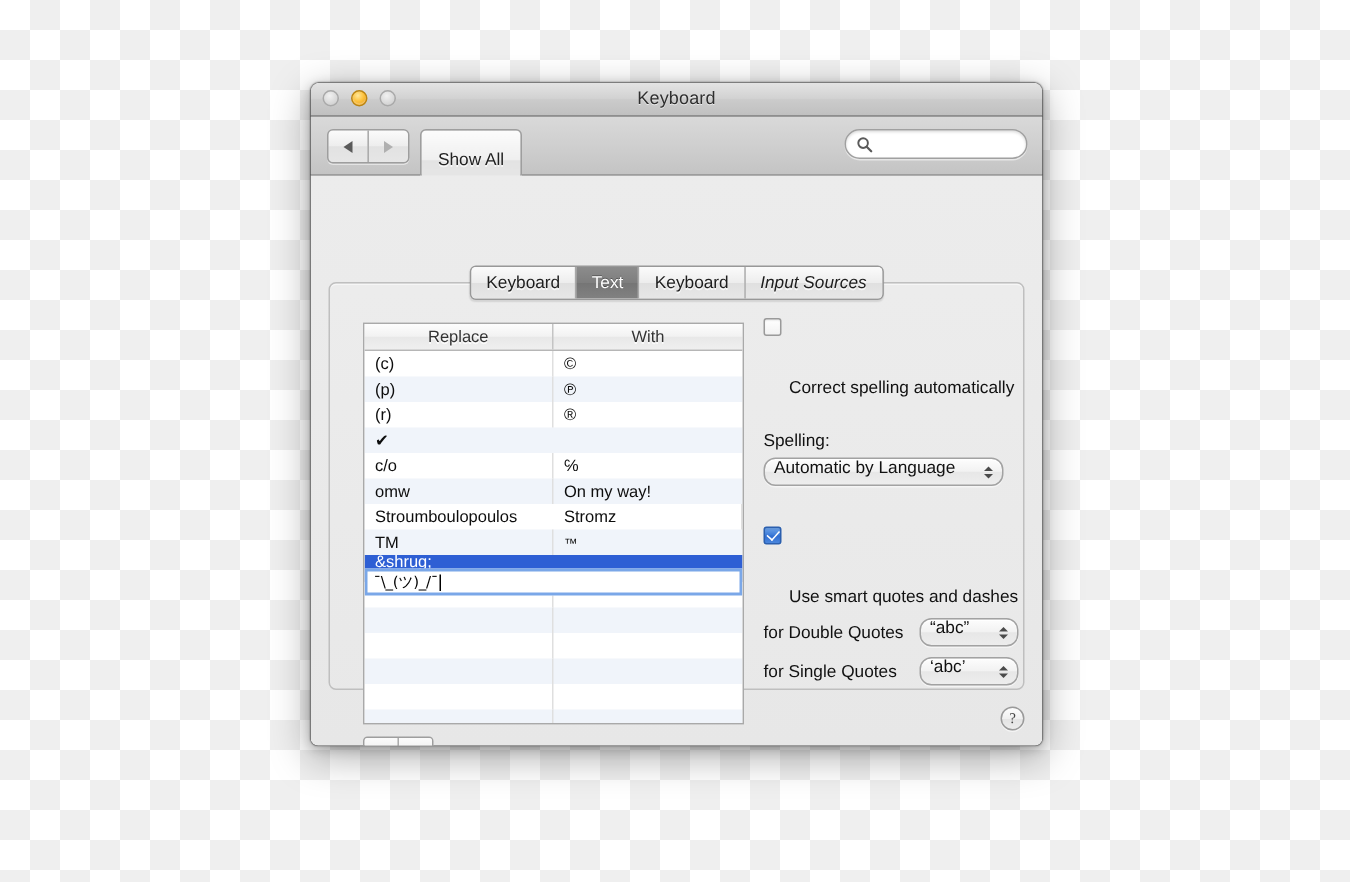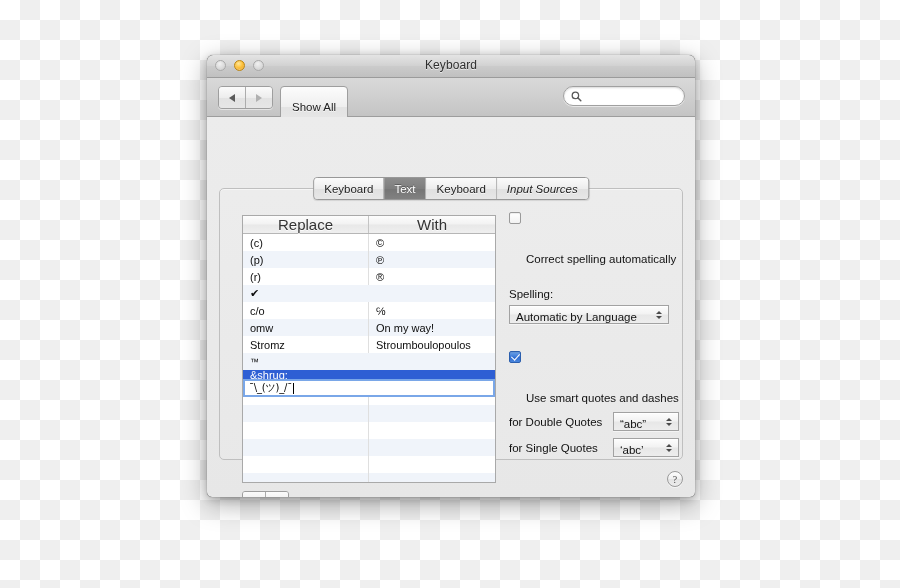--- a/index.html
+++ b/index.html
@@ -214,21 +214,21 @@
     overflow: hidden;
   }
   .thead {
     display: flex;
     height: 17px;
     background: linear-gradient(to bottom, #fdfdfd 0%, #f2f2f2 48%, #e8e8e8 52%, #efefef 100%);
     border-bottom: 1px solid #b6b6b6;
   }
   .th {
     flex: 0 0 50%;
-    font-size: 15px;
+    font-size: 11px;
     color: #333;
     display: flex;
     align-items: center;
     justify-content: center;
     box-sizing: border-box;
     text-shadow: 0 1px 0 rgba(255,255,255,0.8);
   }
   .th.first { border-right: 1px solid #c4c4c4; }
 
   .tbody {
@@ -357,25 +357,25 @@
   }
   .section-label {
     font-size: 11.5px;
     color: #111;
     margin-top: 22px;
     margin-bottom: 5px;
   }
   .popup {
     height: 19px;
     border: 1px solid #a2a2a2;
-    border-radius: 0;
+    border-radius: 8px;
     background: linear-gradient(to bottom, #fdfdfd 0%, #f2f2f2 48%, #e7e7e7 52%, #ededed 100%);
     box-shadow: 0 1px 0 rgba(255,255,255,0.5), inset 0 1px 0 rgba(255,255,255,0.8);
     display: flex;
-    align-items: flex-end;
+    align-items: flex-start;
     padding: 0 6px;
     box-sizing: border-box;
     position: relative;
     font-size: 11.5px;
     color: #111;
   }
   .popup .arrows {
     position: absolute;
     right: 6px;
     top: 50%;
@@ -499,24 +499,25 @@
           </div>
           <div class="trow odd">
             <div class="tcell first">c/o</div>
             <div class="tcell sym">℅</div>
           </div>
           <div class="trow even">
             <div class="tcell first">omw</div>
             <div class="tcell">On my way!</div>
           </div>
           <div class="trow odd">
+            <div class="tcell">Stroumboulopoulos</div>
             <div class="tcell first">Stromz</div>
-            <div class="tcell">Stroumboulopoulos</div>
           </div>
           <div class="trow even">
+            <div class="tcell first">TM</div>
             <div class="tcell tm">™</div>
           </div>
 
           <div class="trow selected editing">
             <div class="tcell first">&amp;shrug;</div>
             <div class="editbox">
               <span class="etext">¯\_(ツ)_/¯</span>
               <span class="caret"></span>
             </div>
           </div>

